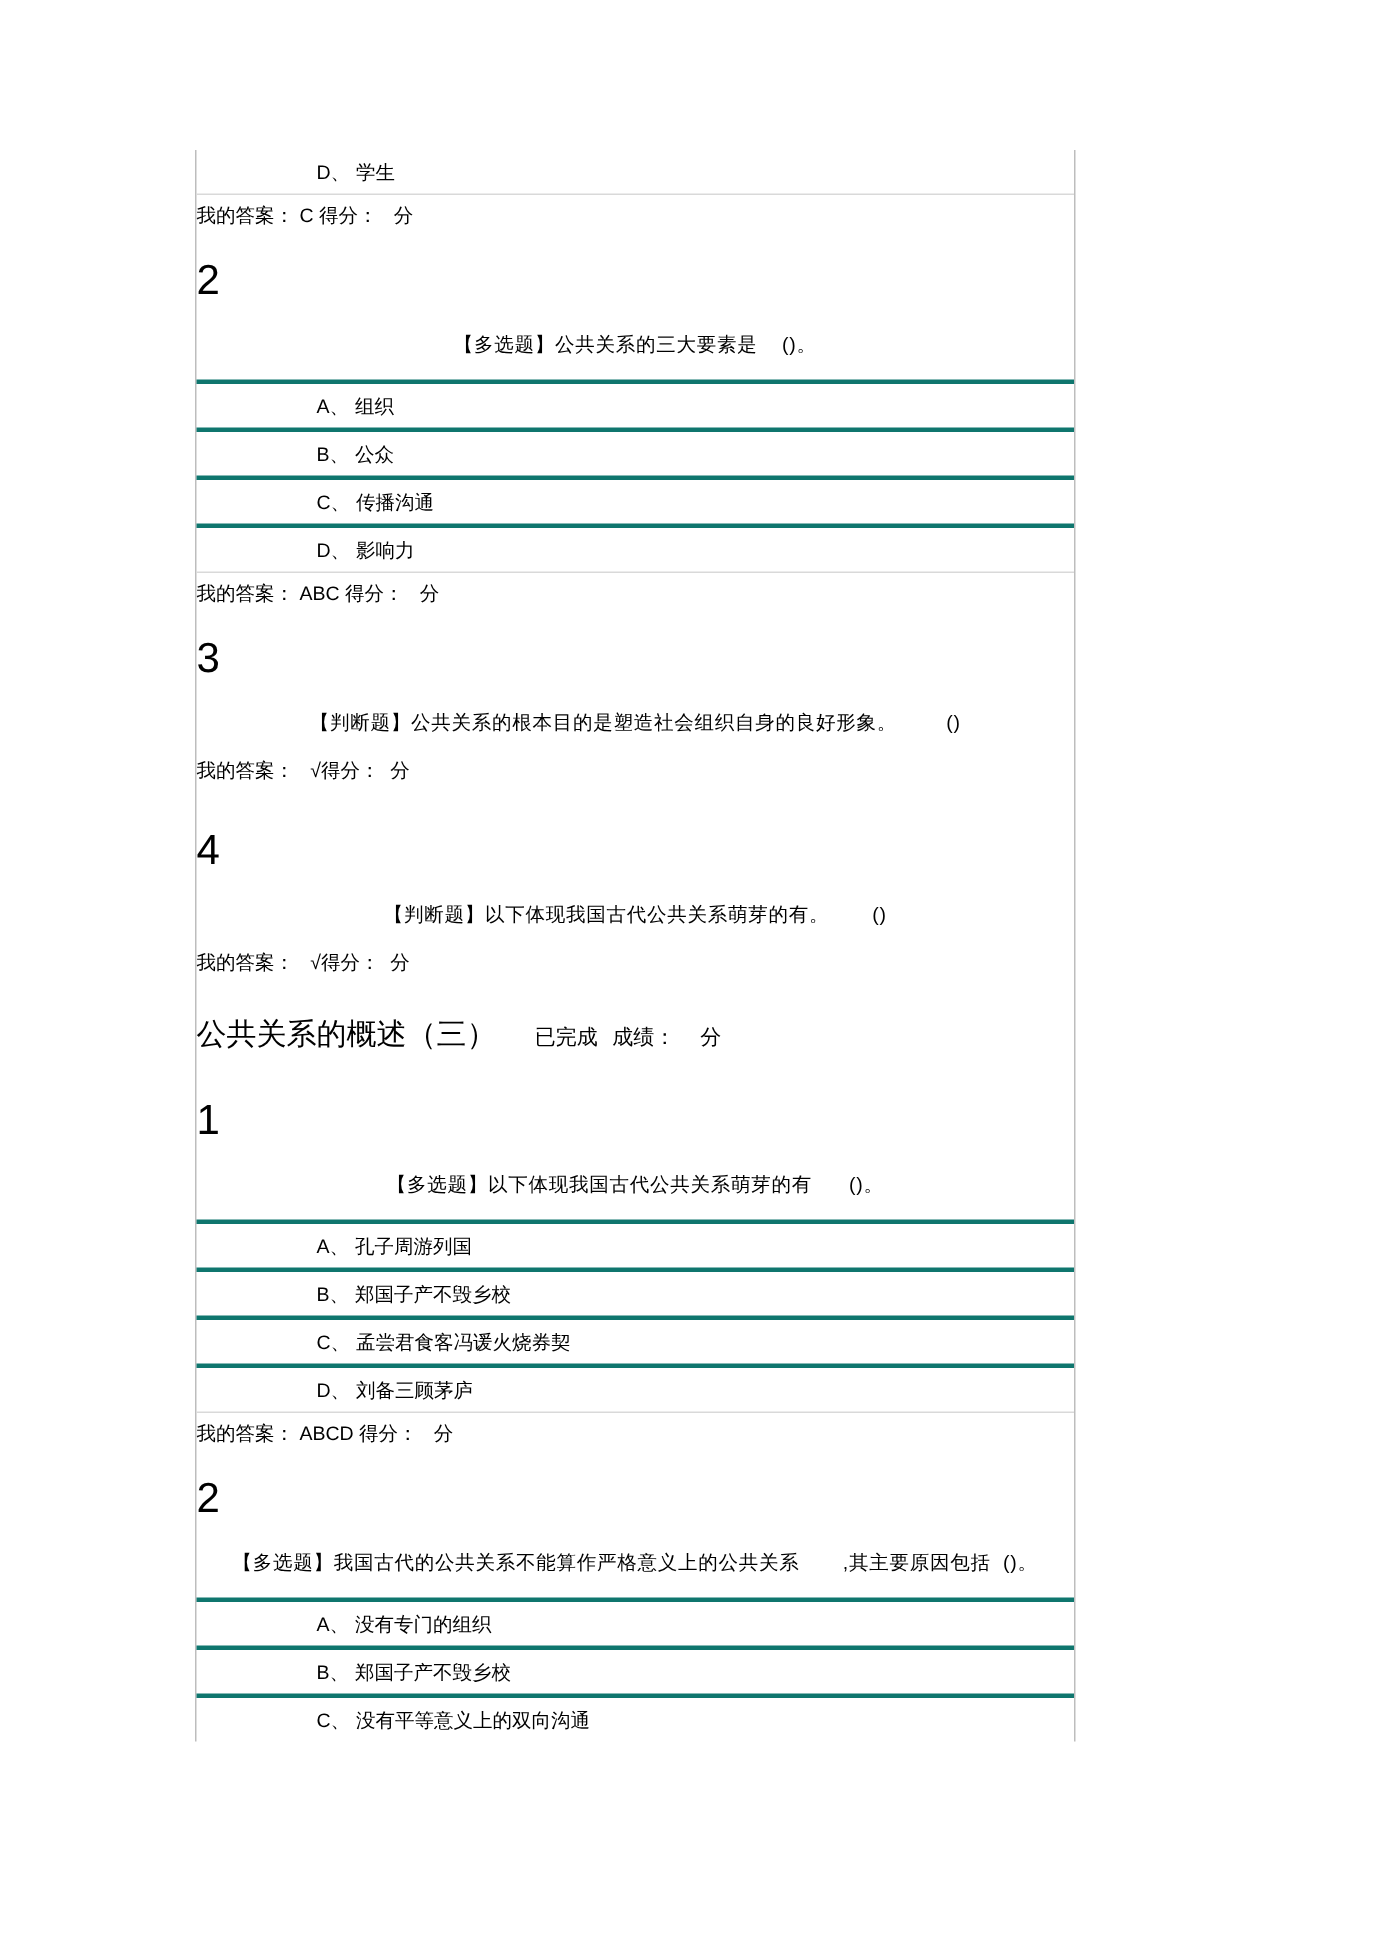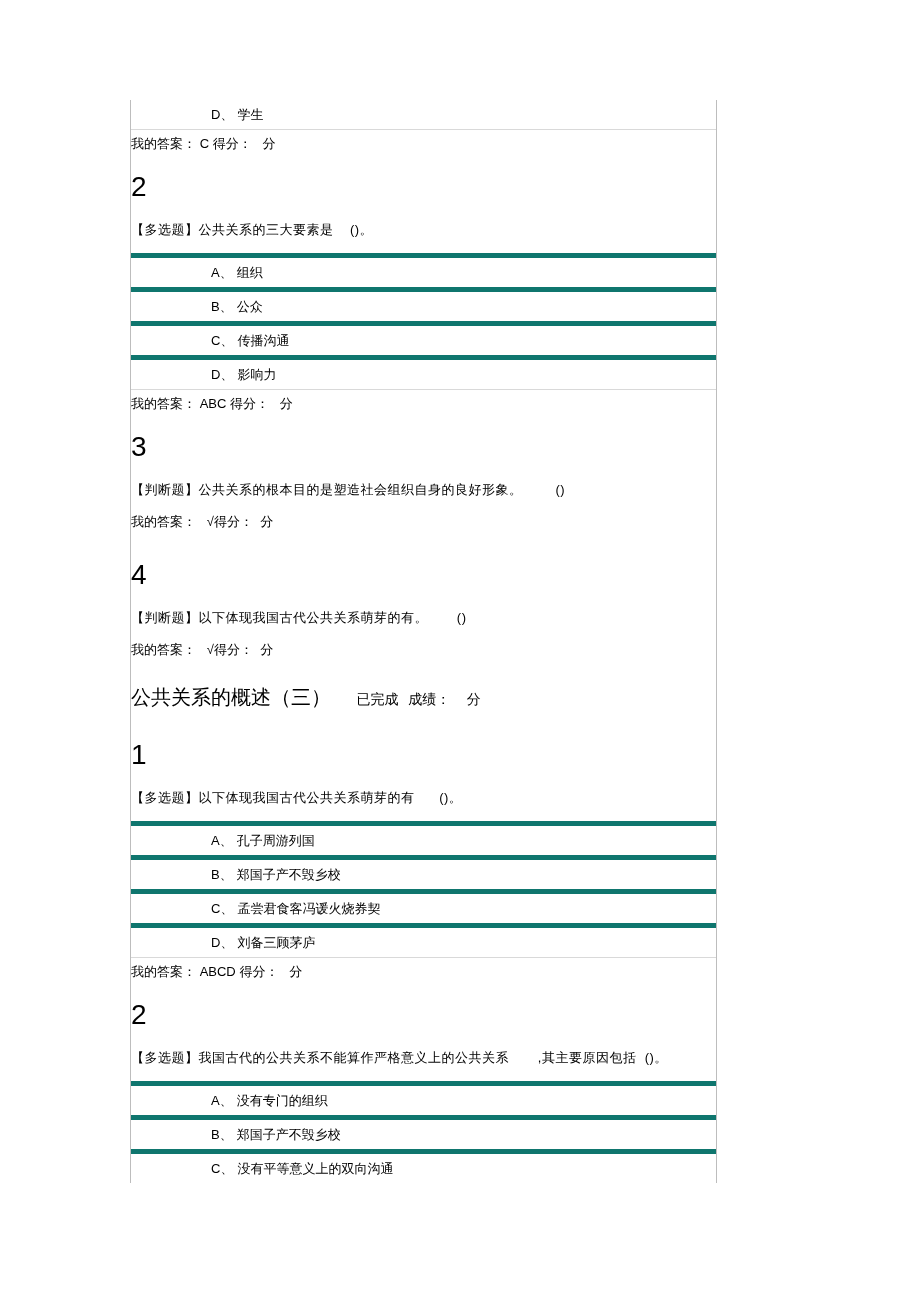--- a/index.html
+++ b/index.html
@@ -18,21 +18,21 @@
     position: relative;
   }
   .content {
     margin-left: 130px;
     margin-right: 100px;
     border-left: 1px solid #bdbdbd;
     border-right: 1px solid #bdbdbd;
     padding: 0;
   }
   .option-row {
-    border-top: 5px solid #0f766e;
+    border-top: 3px solid #0f766e;
     padding: 6px 0 5px 80px;
     font-size: 13px;
   }
   .option-letter {
     font-family: Arial, sans-serif;
     font-size: 13px;
   }
   .option-punc {
     font-family: "SimSun", serif;
     font-size: 13px;
@@ -49,20 +49,21 @@
   .answer-row span.ans { font-family: Arial, sans-serif; }
   .qnum {
     font-family: Arial, sans-serif;
     font-size: 28px;
     margin: 18px 0 6px 0;
   }
   .stem {
     font-size: 13px;
     margin: 18px 0 14px 0;
     letter-spacing: 0.5px;
+    text-align: center;
   }
   .plain-answer {
     font-size: 13px;
     margin: 10px 0 10px 0;
   }
   .check {
     font-family: Arial, sans-serif;
   }
   .section-title {
     font-size: 20px;

